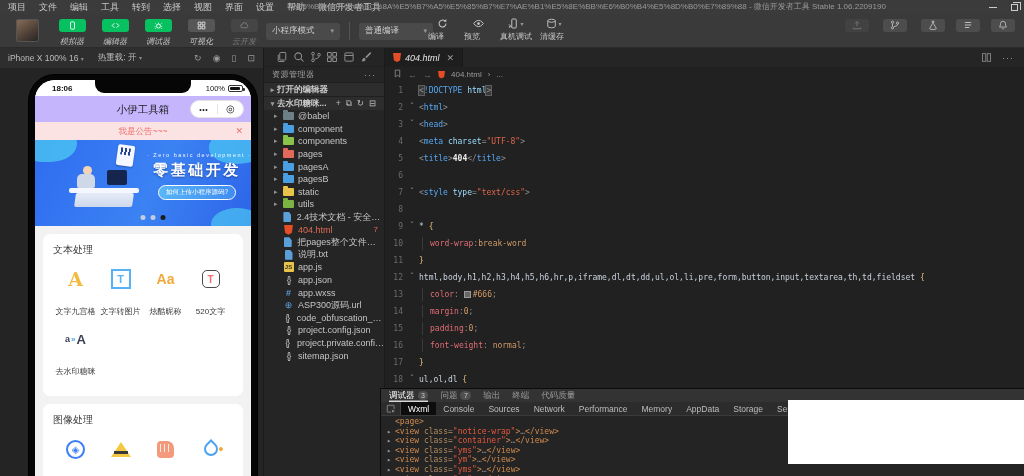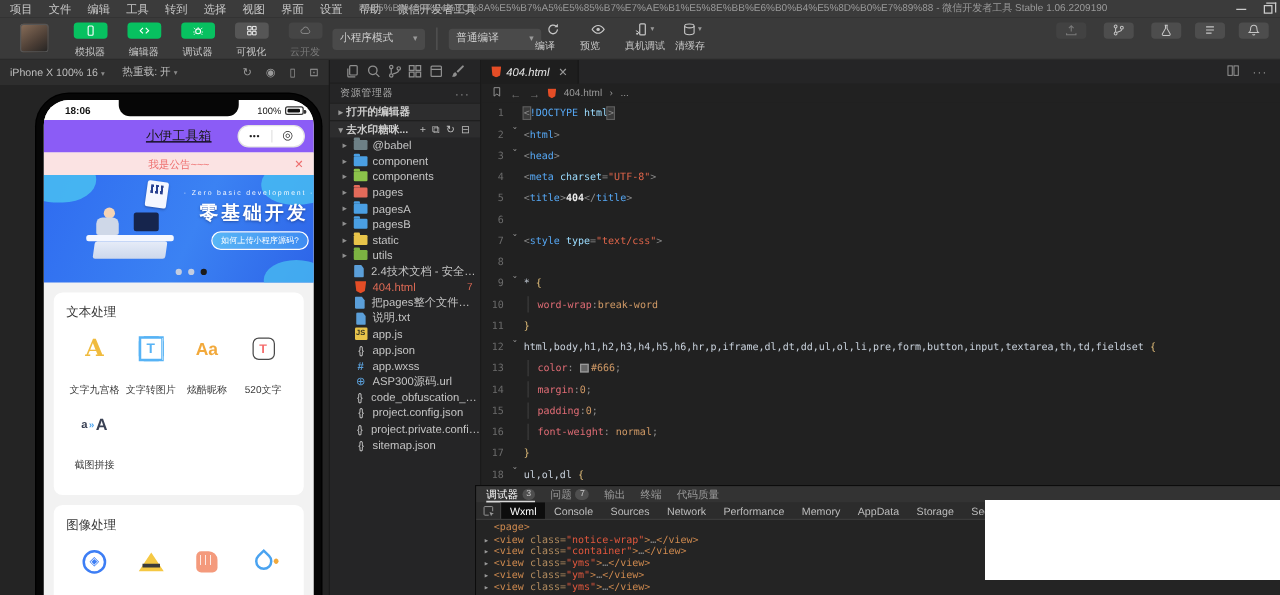--- a/index.html
+++ b/index.html
@@ -13,21 +13,21 @@
   .menubar span { cursor:default; }
   .win-title { position:absolute; left:290px; top:0; height:14px; line-height:14px; color:#9a9a9a; font-size:8px; white-space:nowrap; }
   .win-controls { position:absolute; right:6px; top:0; height:14px; display:flex; align-items:center; gap:14px; }
   .win-min { width:8px; height:1px; background:#cccccc; }
   .win-max { width:7px; height:7px; border:1px solid #cccccc; position:relative; background:#3b3b3b; }
   .win-max:before { content:""; position:absolute; left:1px; top:-3px; width:7px; height:7px; border:1px solid #cccccc; border-bottom:none; border-left:none; }
 
   
   .toolbar { position:absolute; left:0; top:14px; width:1024px; height:34px; background:#3a3a3a; border-bottom:1px solid #2a2a2a; }
   .avatar { position:absolute; left:16px; top:5px; width:23px; height:23px; border-radius:3px; background:linear-gradient(145deg,#8a6f5a,#4c3e35 60%,#222); box-shadow:inset 0 0 0 1px #555; }
-  .modes { position:absolute; left:54px; top:2px; display:flex; gap:7px; }
+  .modes { position:absolute; left:54px; top:2px; display:flex; gap:7px;font-style:italic; }
   .mode { width:36px; text-align:center; cursor:pointer; }
   .mode .pill { display:inline-flex; align-items:center; justify-content:center; width:27px; height:13px; border-radius:3px; color:#fff; }
   .mode .pill svg { width:9px; height:9px; }
   .mode.on .pill { background:#07c160; }
   .mode.off .pill { background:#565656; }
   .mode.disabled .pill { background:#454545; color:#8a8a8a; }
   .mode .lbl { font-size:8px; color:#c6c6c6; margin-top:2px; }
   .mode.disabled .lbl { color:#7a7a7a; }
   .tb-selects { position:absolute; left:266px; top:8px; display:flex; align-items:center; gap:9px; }
   .tb-select { height:17px; min-width:74px; background:#4a4a4a; border-radius:3px; color:#cfcfcf; font-size:8.5px; display:flex; align-items:center; padding:0 6px; gap:8px; cursor:pointer; }
@@ -59,42 +59,42 @@
 
   .phone { position:absolute; left:29px; top:27px; width:228px; height:420px; background:#060606; border-radius:26px 26px 0 0; padding:5px 6px 0 6px; box-shadow:0 0 0 1px #000; }
   .screen { position:relative; width:216px; height:415px; background:#f2f2f2; border-radius:20px 20px 0 0; overflow:hidden; }
   .notch { position:absolute; left:50%; top:0; transform:translateX(-50%); width:96px; height:13px; background:#060606; border-radius:0 0 9px 9px; z-index:5; }
   .statusbar { position:relative; height:16px; background:#fff; font-size:8px; font-weight:bold; color:#111; }
   .sb-time { position:absolute; left:17px; top:4px; }
   .sb-right { position:absolute; right:8px; top:4px; display:flex; align-items:center; gap:3px; font-weight:normal; font-size:7.5px; }
   .battery { width:15px; height:7px; border:1px solid #333; border-radius:2px; position:relative; }
   .battery:before { content:""; position:absolute; left:1px; top:1px; bottom:1px; width:10px; background:#111; border-radius:1px; }
   .battery:after { content:""; position:absolute; right:-3px; top:1.5px; width:2px; height:3px; background:#333; border-radius:0 1px 1px 0; }
-  .navbar { position:relative; height:26px; background:#8b5cf6;text-decoration:underline; }
+  .navbar { position:relative; height:26px; background:#c4b5fd; }
   .nav-title { text-align:center; line-height:26px; font-size:10.5px; color:#1a1a1a; }
   .capsule { position:absolute; right:7px; top:4px; width:54px; height:18px; border:1px solid #e3e3e3; border-radius:10px; background:#fff; display:flex; align-items:center; }
   .capsule .dots { flex:1; text-align:center; font-size:7px; letter-spacing:0.5px; color:#222; }
   .capsule .divider { width:1px; height:10px; background:#e3e3e3; }
   .capsule .target { flex:1; text-align:center; font-size:10px; color:#222; line-height:16px; }
   .notice { height:18px; background:#fbe3e3; position:relative; }
   .notice .txt { text-align:center; line-height:18px; font-size:8.5px; color:#ee6e6e; }
   .notice .close { position:absolute; right:8px; top:0; line-height:18px; font-size:9px; color:#ee6e6e; cursor:pointer; }
 
   .banner { position:relative; height:86px; background:linear-gradient(115deg,#2f6cf0 0%,#3b82f3 55%,#2d64e8 100%); overflow:hidden; }
   .blob1 { position:absolute; left:-14px; top:-16px; width:56px; height:38px; background:#49c0f2; border-radius:50% 60% 55% 45%; opacity:.85; }
   .blob2 { position:absolute; right:-18px; top:-10px; width:60px; height:34px; background:#49c0f2; border-radius:55% 45% 60% 50%; opacity:.8; }
   .blob3 { position:absolute; right:-12px; bottom:-14px; width:52px; height:32px; background:#49c0f2; border-radius:50%; opacity:.75; }
   .paper { position:absolute; left:82px; top:5px; width:17px; height:21px; background:#f4f7ff; border-radius:2px; transform:rotate(8deg); box-shadow:0 1px 2px rgba(0,0,30,.3); }
   .paper:before { content:""; position:absolute; left:3px; top:3px; width:10px; height:7px; background:repeating-linear-gradient(90deg,#27408f 0 2px,transparent 2px 4px); }
   .monitor { position:absolute; left:72px; top:30px; width:20px; height:15px; background:#16254d; border-radius:2px; box-shadow:0 18px 0 -13px #dfe7f5; }
   .person-head { position:absolute; left:48px; top:26px; width:9px; height:9px; border-radius:50%; background:#f5d4b5; }
   .person-body { position:absolute; left:42px; top:34px; width:18px; height:14px; border-radius:5px 5px 2px 2px; background:#cfd8e8; }
   .desk { position:absolute; left:34px; top:48px; width:70px; height:5px; background:#f4f7ff; border-radius:2px; }
   .desk-leg { position:absolute; left:40px; top:53px; width:58px; height:14px; background:linear-gradient(#e6ecf8,#cdd8ec); transform:skewX(-8deg); border-radius:2px; }
-  .banner-text { position:absolute; left:112px; top:12px; width:100px; text-align:right; color:#fff; }
+  .banner-text { position:absolute; left:112px; top:12px; width:100px; text-align:center; color:#fff; }
   .banner-sub { font-size:5.5px; letter-spacing:1.5px; opacity:.95; white-space:nowrap; }
   .banner-title { font-size:15px; font-weight:bold; letter-spacing:2.5px; margin-top:3px; text-shadow:0 1px 2px rgba(10,30,90,.5); white-space:nowrap; }
   .banner-btn { display:inline-block; margin-top:5px; padding:2px 7px; font-size:6.5px; color:#fff; border:1px solid #fff; border-radius:8px; background:linear-gradient(90deg,#58b6f6,#3f8cf2); cursor:pointer; white-space:nowrap; }
   .banner-dots { position:absolute; left:50%; bottom:6px; transform:translateX(-10%); display:flex; gap:5px; }
   .banner-dots i { width:5px; height:5px; border-radius:50%; background:#c3cde0; }
   .banner-dots i.active { background:#1c1c1c; }
 
   .card { margin:8px; background:#fff; border-radius:7px; padding:9px 10px; }
   .card-title { font-size:10px; color:#3a3a3a; }
   .grid { display:flex; flex-wrap:wrap; margin-top:10px; }
@@ -409,21 +409,21 @@
                   <div class="grid-item">
                     <div class="gi-icon">
                       <span class="ic ic-t520">T</span>
                     </div>
                     <div class="gi-label">520文字</div>
                   </div>
                   <div class="grid-item">
                     <div class="gi-icon">
                       <span class="ic ic-upper"><i>a</i><b>»</b>A</span>
                     </div>
-                    <div class="gi-label">截图拼接</div>
+                    <div class="gi-label">去水印糖咪</div>
                   </div>
                 </div>
               </div>
               <div class="card">
                 <div class="card-title">图像处理</div>
                 <div class="grid">
                   <div class="grid-item">
                     <div class="gi-icon">
                       <span class="ic ic-wall">◈</span>
                     </div>

